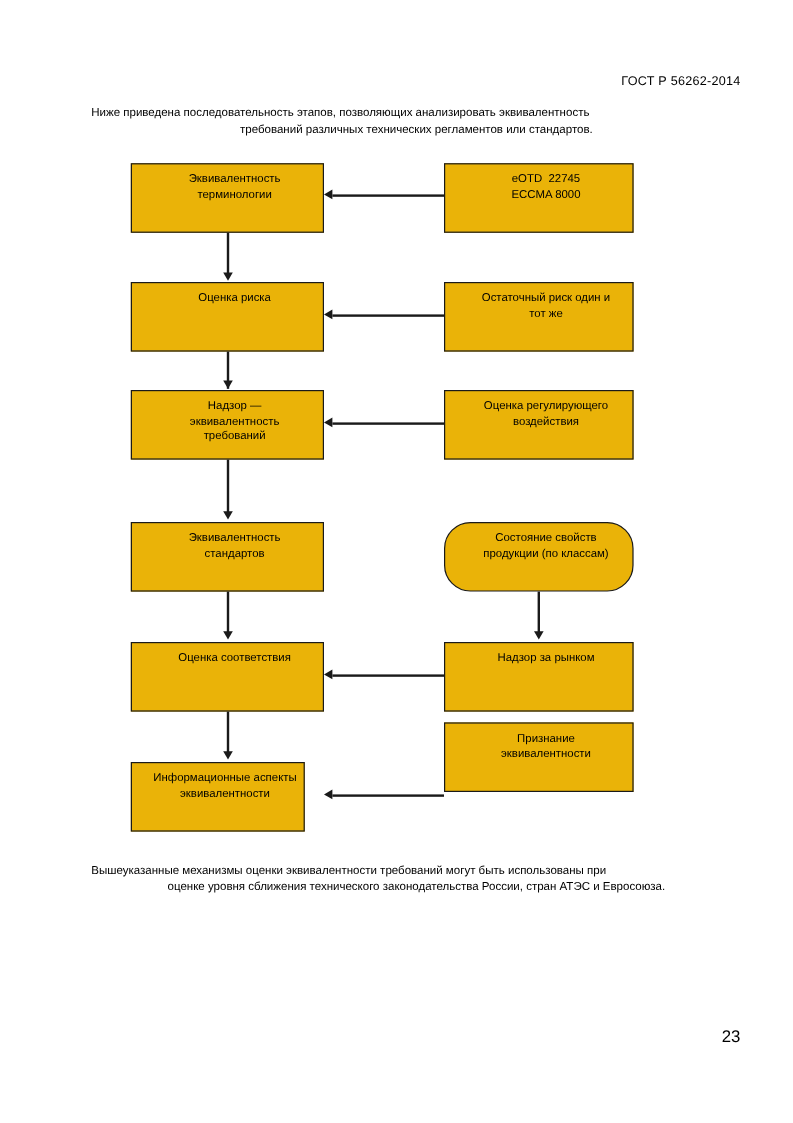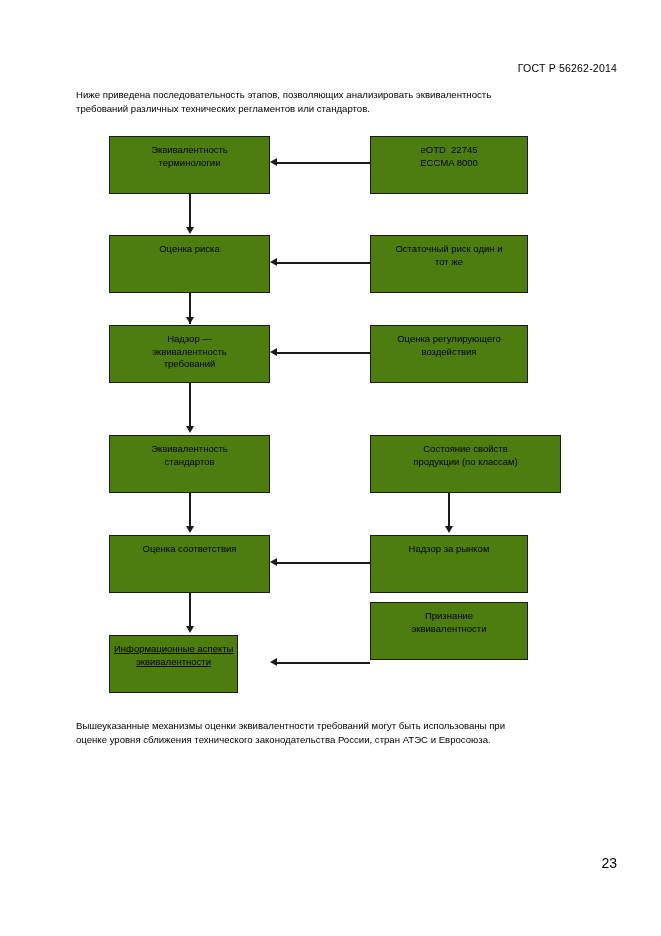--- a/index.html
+++ b/index.html
@@ -39,40 +39,40 @@
     left: 44px;
     width: 574px;
     font-size: 9.6px;
     line-height: 14.2px;
     text-align: justify;
     text-indent: 32px;
     text-justify: inter-word;
   }
   .para.intro { top: 88px; }
   .para.outro { top: 719px; }
-  .para .last-line { text-align: left; }
+  .para .last-line { text-align: center; }
 
   
   .flowchart {
     position: absolute;
     left: 0;
     top: 0;
     width: 661px;
     height: 936px;
   }
   .fc-box {
     position: absolute;
     box-sizing: border-box;
     border: 1.1px solid #1a1a1a;
-    background: #4d7c0f;
+    background: #eab308;
     font-size: 9.5px;
     line-height: 12.6px;
     text-align: center;
     padding-top: 7px;
-    padding-left: 4px;
+    padding-left: 16px;
     padding-right: 4px;
   }
   .fc-box .ln { display: block; white-space: pre; }
 
   
   .v-line {
     position: absolute;
     width: 1.6px;
     background: #1a1a1a;
   }
@@ -160,21 +160,21 @@
     <div class="h-line" style="left:277px; top:352px; width:93px;"></div>
     <div class="h-arrow-head" style="left:270px; top:348px;"></div>
 
     <div class="v-line" style="left:189px; top:383px; height:44px;"></div>
     <div class="v-arrow-head" style="left:185.6px; top:426px;"></div>
 
     <div class="fc-box" style="left:109px; top:435px; width:161px; height:58px;">
       <span class="ln">Эквивалентность</span>
       <span class="ln">стандартов</span>
     </div>
-    <div class="fc-box" style="left:370px; top:435px; width:191px; height:58px;">
+    <div class="fc-box" style="left:370px; top:435px; width:158px; height:58px;border-radius:22px;">
       <span class="ln">Состояние свойств</span>
       <span class="ln">продукции (по классам)</span>
     </div>
 
     <div class="v-line" style="left:189px; top:493px; height:34px;"></div>
     <div class="v-arrow-head" style="left:185.6px; top:526px;"></div>
     <div class="v-line" style="left:448px; top:493px; height:34px;"></div>
     <div class="v-arrow-head" style="left:444.6px; top:526px;"></div>
 
     <div class="fc-box" style="left:109px; top:535px; width:161px; height:58px;">
@@ -182,21 +182,21 @@
     </div>
     <div class="fc-box" style="left:370px; top:535px; width:158px; height:58px;">
       <span class="ln">Надзор за рынком</span>
     </div>
     <div class="h-line" style="left:277px; top:562px; width:93px;"></div>
     <div class="h-arrow-head" style="left:270px; top:558px;"></div>
 
     <div class="v-line" style="left:189px; top:593px; height:34px;"></div>
     <div class="v-arrow-head" style="left:185.6px; top:626px;"></div>
 
-    <div class="fc-box" style="left:109px; top:635px; width:129px; height:58px;text-decoration:underline;">
+    <div class="fc-box" style="left:109px; top:635px; width:145px; height:58px;">
       <span class="ln">Информационные аспекты</span>
       <span class="ln">эквивалентности</span>
     </div>
     <div class="fc-box" style="left:370px; top:602px; width:158px; height:58px;">
       <span class="ln">Признание</span>
       <span class="ln">эквивалентности</span>
     </div>
     <div class="h-line" style="left:277px; top:662px; width:93px;"></div>
     <div class="h-arrow-head" style="left:270px; top:658px;"></div>
 

